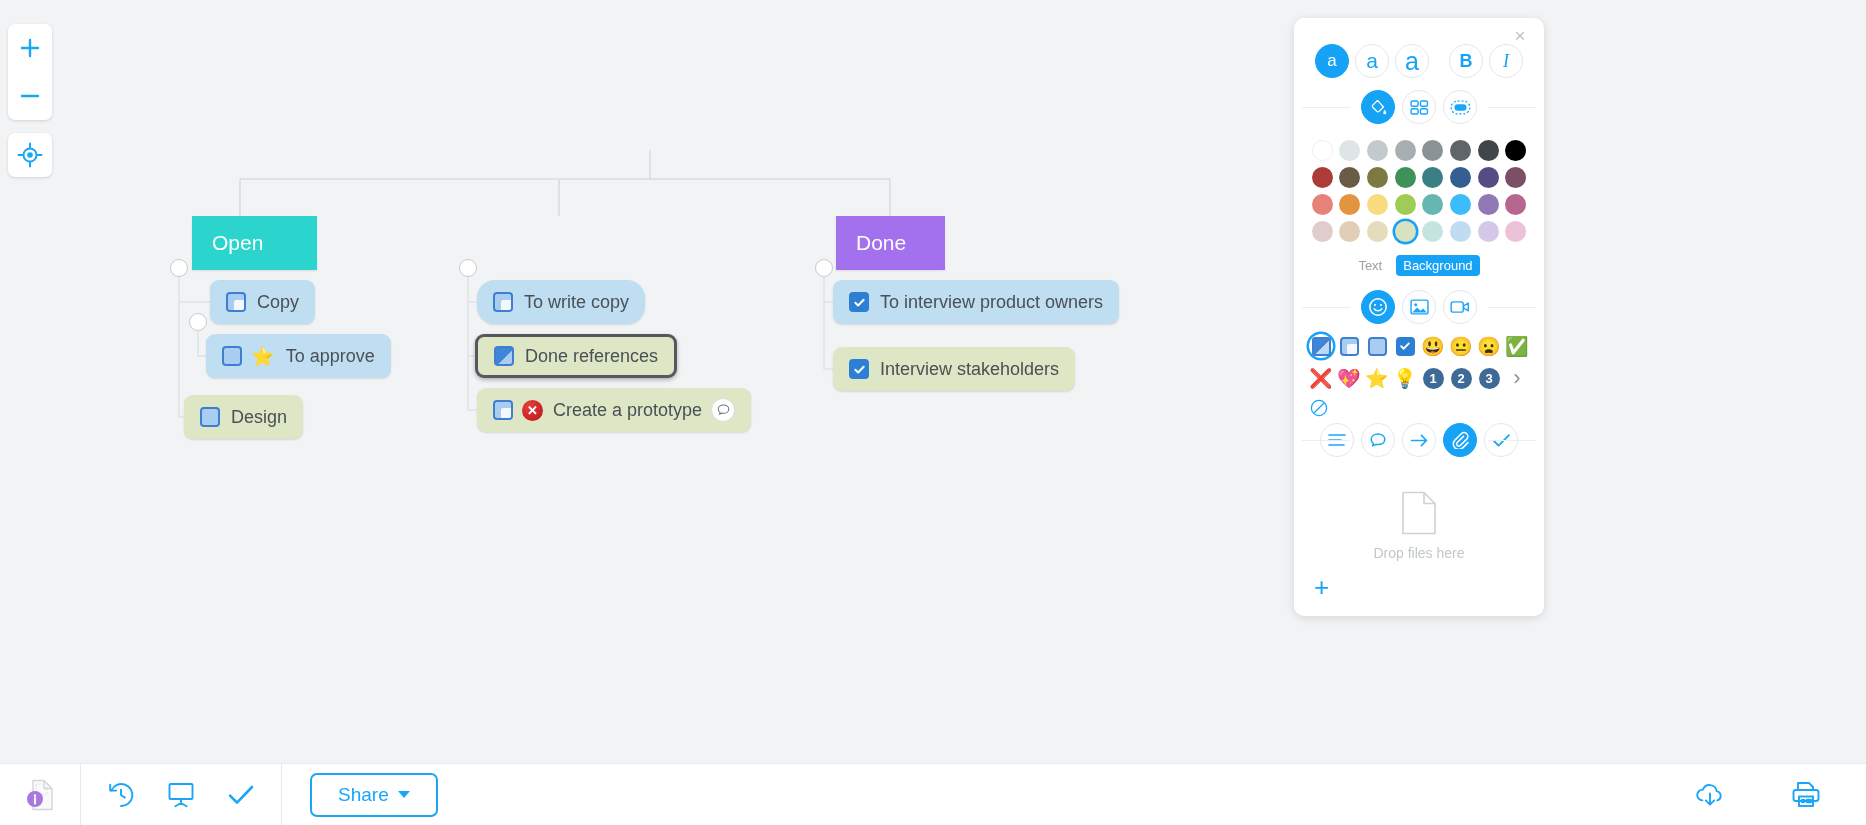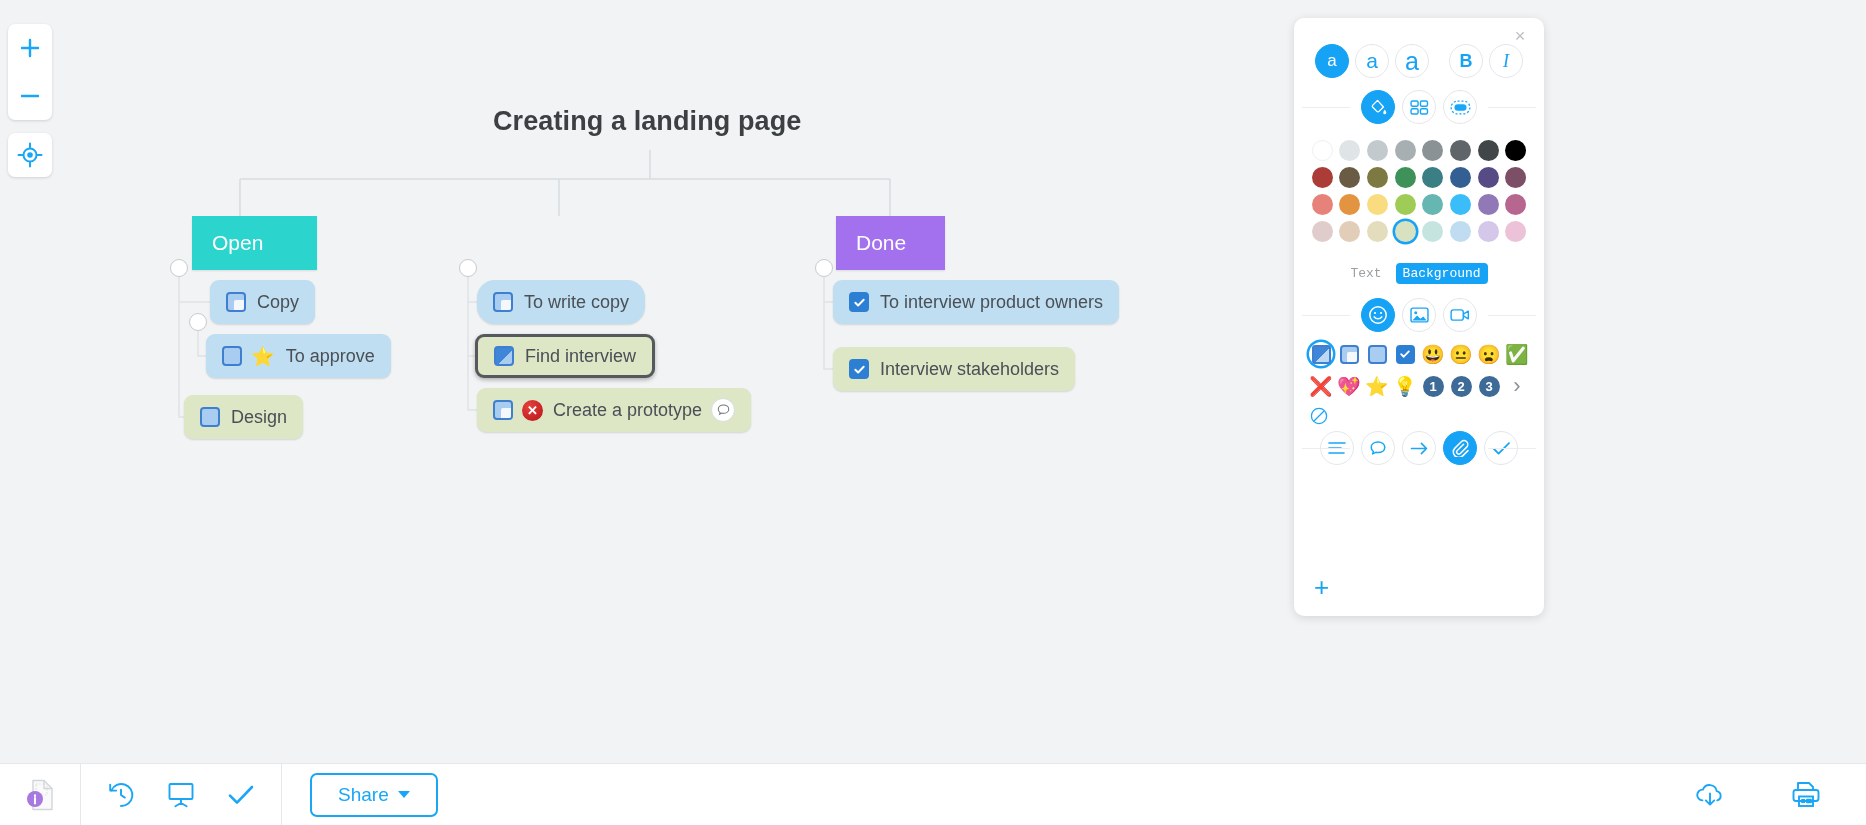--- a/index.html
+++ b/index.html
@@ -185,21 +185,21 @@
   }
   .swatch {
     width: 21px; height: 21px; border-radius: 50%;
     cursor: pointer; justify-self: center;
   }
   .swatch.white { border: 1px solid #edeff1; }
   .swatch.sel { box-shadow: 0 0 0 2.5px #17a3f5; }
 
   .tb-row {
     display:flex; align-items:center; justify-content:center;
-    gap: 14px; margin-top: 21px; font-family: Liberation Mono, monospace;
+    gap: 14px; margin-top: 13px;
   }
   .tb-label { font-size: 13px; color: #9aa0a6; cursor: pointer; }
   .tb-pill {
     font-size: 13px; color:#fff; background:#17a3f5;
     border-radius: 4px; padding: 3px 7px; cursor:pointer;
   }
 
   .icon-grid {
     display:grid; grid-template-columns: repeat(8, 1fr);
     gap: 8px 2px;
@@ -302,21 +302,20 @@
 
           <path d="M468 269 L468 410 L482 410"></path>
           <path d="M468 302 L482 302"></path>
           <path d="M468 356 L482 356"></path>
 
           <path d="M824 269 L824 369 L838 369"></path>
           <path d="M824 302 L838 302"></path>
         </g>
       </svg>
 
-      <div class="map-title">Creating a landing page</div>
 
       <div class="col-head" style="left:192px; top:216px; width:125px; background:#2bd4cd;">
         <span>Open</span>
       </div>
       <div class="col-head" style="left:836px; top:216px; width:109px; background:#a371ed;">
         <span>Done</span>
       </div>
 
       <div class="anchor" style="left:170px; top:259px;"></div>
       <div class="anchor" style="left:189px; top:313px;"></div>
@@ -349,21 +348,21 @@
         <span class="ico">
             <span class="sq-fold"></span>
           </span>
         <span class="ntext">To write copy</span>
       </div>
 
       <div class="node selected" style="left:475px; top:334px; background:#dde6c5;">
         <span class="ico">
             <span class="sq-half"></span>
           </span>
-        <span class="ntext">Find interview</span>
+        <span class="ntext">Done references</span>
       </div>
 
       <div class="node" style="left:477px; top:388px; background:#dde6c5;">
         <span class="ico">
             <span class="sq-fold"></span>
           </span>
         <span class="badge-x">✕</span>
         <span class="ntext">Create a prototype</span>
         <span class="comment-bubble">
           <svg width="15" height="15" viewBox="0 0 16 16">
@@ -573,20 +572,27 @@
             <path d="M12.6 5.2L6.3 11.5a2.1 2.1 0 003 3l6.4-6.4a3.8 3.8 0 00-5.4-5.4L3.9 9.1a5.5 5.5 0 007.8 7.8l5.3-5.3" fill="none" stroke="#fff" stroke-width="1.5" stroke-linecap="round" stroke-linejoin="round"></path>
           </svg>
         </div>
         <div class="cbtn">
           <svg width="19" height="15" viewBox="0 0 19 15">
             <path d="M2 8l4.6 4.6L17 2.2" fill="none" stroke="#19a6f7" stroke-width="1.8" stroke-linecap="round" stroke-linejoin="round"></path>
           </svg>
         </div>
       </div>
 
+      <div class="drop-zone">
+        <svg width="36" height="44" viewBox="0 0 36 44">
+          <path d="M2 1.5h21l11 11v30H2z" fill="none" stroke="#ccd2d6" stroke-width="1.6" stroke-linejoin="round"></path>
+          <path d="M23 1.5v11h11" fill="none" stroke="#ccd2d6" stroke-width="1.6" stroke-linejoin="round"></path>
+        </svg>
+        <div class="drop-text">Drop files here</div>
+      </div>
 
       <div class="plus-add">+</div>
     </div>
   </div>
 
   <div id="bottombar">
     <div class="bb-sec">
       <div class="bb-btn" style="width:80px;">
         <svg width="30" height="34" viewBox="0 0 30 34">
           <path d="M8 2.5h11l8 8v21H8z" fill="#fafafa" stroke="#d2d6d9" stroke-width="1.4" stroke-linejoin="round"></path>

